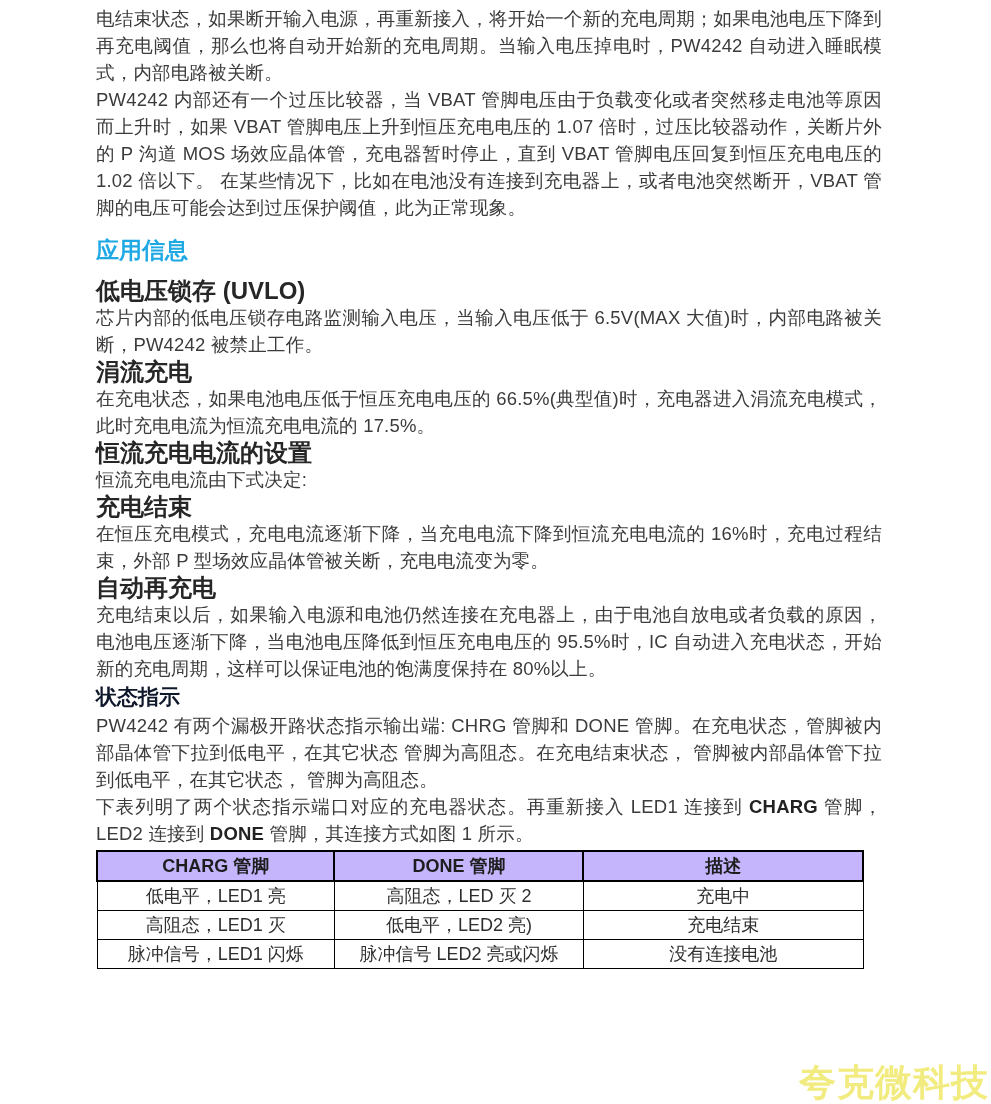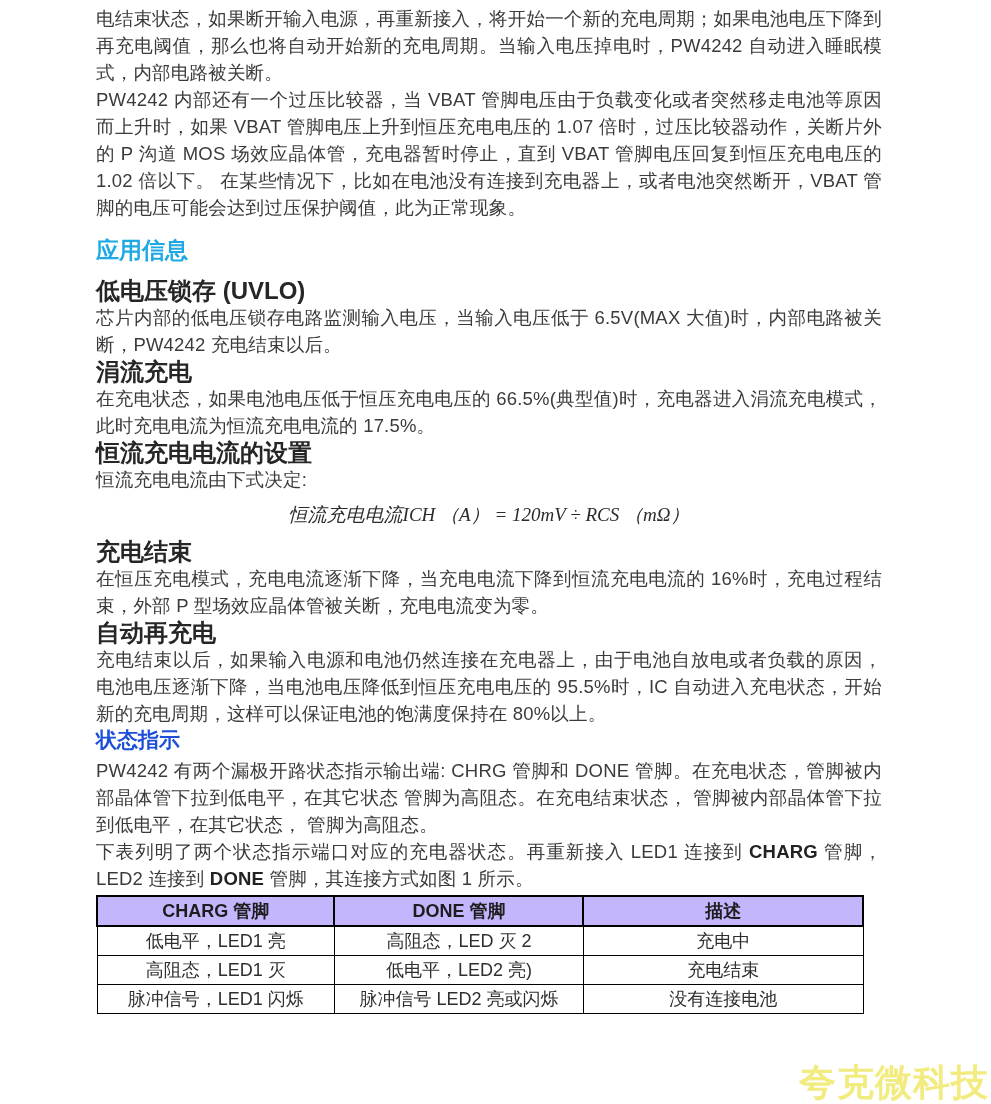--- a/index.html
+++ b/index.html
@@ -37,25 +37,25 @@
     font-weight:bold;
     color:#1FA9E4;
   }
   .blk-h2{
     font-size:24px;
     line-height:27px;
     font-weight:bold;
     color:#262626;
   }
   .blk-h2serif{
-    font-family:Liberation Mono, monospace;
+    font-family:Liberation Serif, serif;
     font-size:21px;
     line-height:30px;
     font-weight:600;
-    color:#1d4ed8;
+    color:#0f172a;
   }
   .blk-formula{
     margin:8px 0 10px 0;
     font-family:"Liberation Serif","DejaVu Serif",serif;
     font-style:italic;
     font-size:19px;
     line-height:27px;
     text-align:center;
     color:#2b2b2b;
   }
@@ -100,26 +100,25 @@
 </head>
 <body>
 
 <div class="page">
   <div class="content" id="doc-content">
 
     <p class="blk-body">电结束状态，如果断开输入电源，再重新接入，将开始一个新的充电周期；如果电池电压下降到再充电阈值，那么也将自动开始新的充电周期。当输入电压掉电时，PW4242 自动进入睡眠模式，内部电路被关断。</p>
       <p class="blk-body">PW4242 内部还有一个过压比较器，当 VBAT 管脚电压由于负载变化或者突然移走电池等原因而上升时，如果 VBAT 管脚电压上升到恒压充电电压的 1.07 倍时，过压比较器动作，关断片外的 P 沟道 MOS 场效应晶体管，充电器暂时停止，直到 VBAT 管脚电压回复到恒压充电电压的 1.02 倍以下。 在某些情况下，比如在电池没有连接到充电器上，或者电池突然断开，VBAT 管脚的电压可能会达到过压保护阈值，此为正常现象。</p>
       <div class="blk-h1" style="color: rgb(31, 169, 228);">应用信息</div>
       <div class="blk-h2">低电压锁存 (UVLO)</div>
-      <p class="blk-body">芯片内部的低电压锁存电路监测输入电压，当输入电压低于 6.5V(MAX 大值)时，内部电路被关断，PW4242 充电结束以后。</p>
+      <p class="blk-body">芯片内部的低电压锁存电路监测输入电压，当输入电压低于 6.5V(MAX 大值)时，内部电路被关断，PW4242 被禁止工作。</p>
       <div class="blk-h2">涓流充电</div>
       <p class="blk-body">在充电状态，如果电池电压低于恒压充电电压的 66.5%(典型值)时，充电器进入涓流充电模式，此时充电电流为恒流充电电流的 17.5%。</p>
       <div class="blk-h2">恒流充电电流的设置</div>
       <p class="blk-body">恒流充电电流由下式决定:</p>
-      <div class="blk-formula">恒流充电电流ICH （A） = 120mV ÷ RCS （mΩ）</div>
       <div class="blk-h2">充电结束</div>
       <p class="blk-body">在恒压充电模式，充电电流逐渐下降，当充电电流下降到恒流充电电流的 16%时，充电过程结束，外部 P 型场效应晶体管被关断，充电电流变为零。</p>
       <div class="blk-h2">自动再充电</div>
       <p class="blk-body">充电结束以后，如果输入电源和电池仍然连接在充电器上，由于电池自放电或者负载的原因，  电池电压逐渐下降，当电池电压降低到恒压充电电压的 95.5%时，IC 自动进入充电状态，开始新的充电周期，这样可以保证电池的饱满度保持在 80%以上。</p>
       <div class="blk-h2serif">状态指示</div>
       <p class="blk-body">PW4242 有两个漏极开路状态指示输出端: CHRG 管脚和 DONE 管脚。在充电状态，管脚被内部晶体管下拉到低电平，在其它状态 管脚为高阻态。在充电结束状态， 管脚被内部晶体管下拉到低电平，在其它状态， 管脚为高阻态。</p>
       <p class="blk-body"><span>下表列明了两个状态指示端口对应的充电器状态。再重新接入 LED1 连接到 </span><b>CHARG</b><span> 管脚，LED2 连接到 </span><b>DONE</b><span> 管脚，其连接方式如图 1 所示。</span></p>
       <table class="status-table">
       <colgroup id="table-colgroup">
           <col style="width: 31%;">

